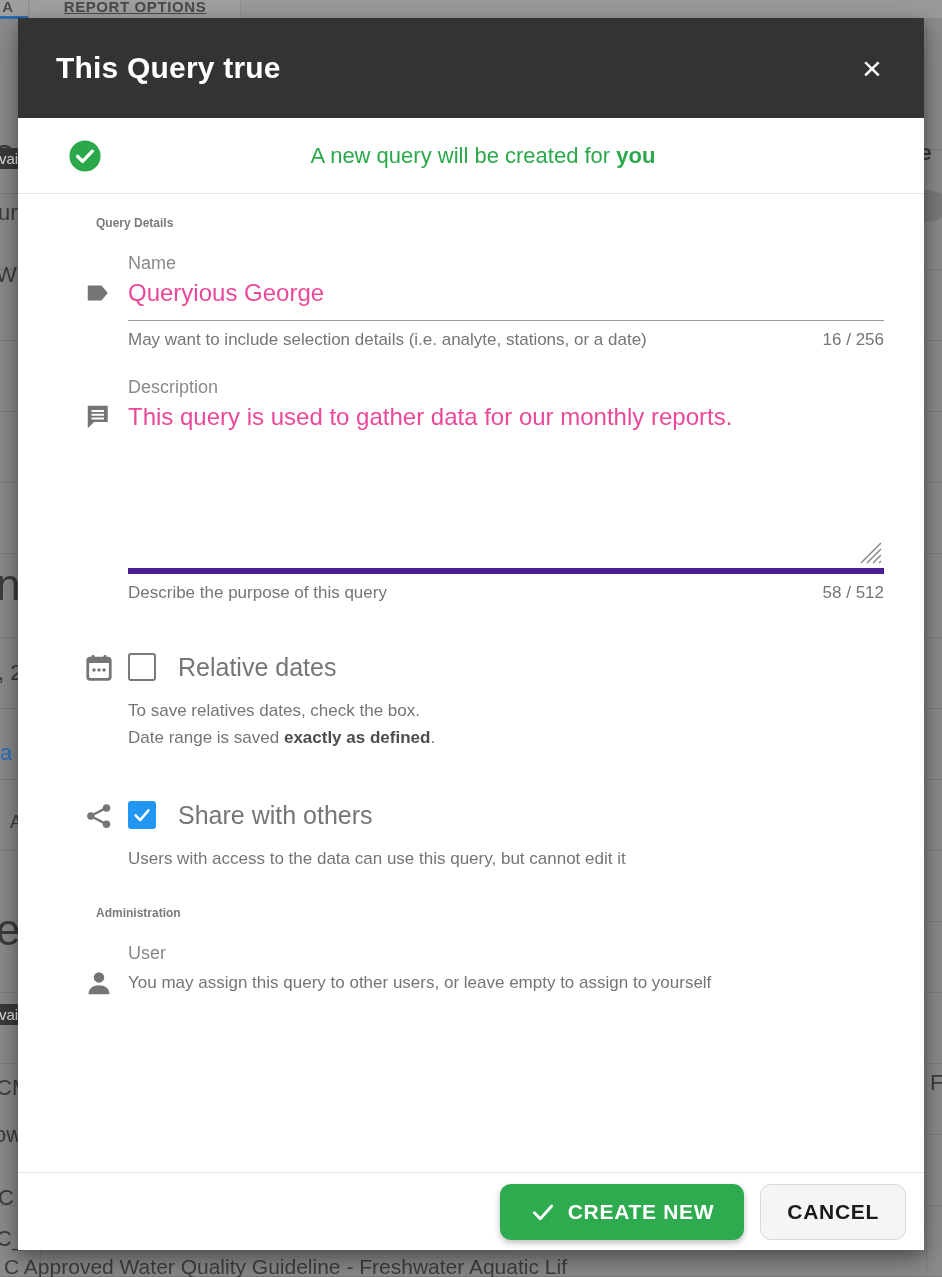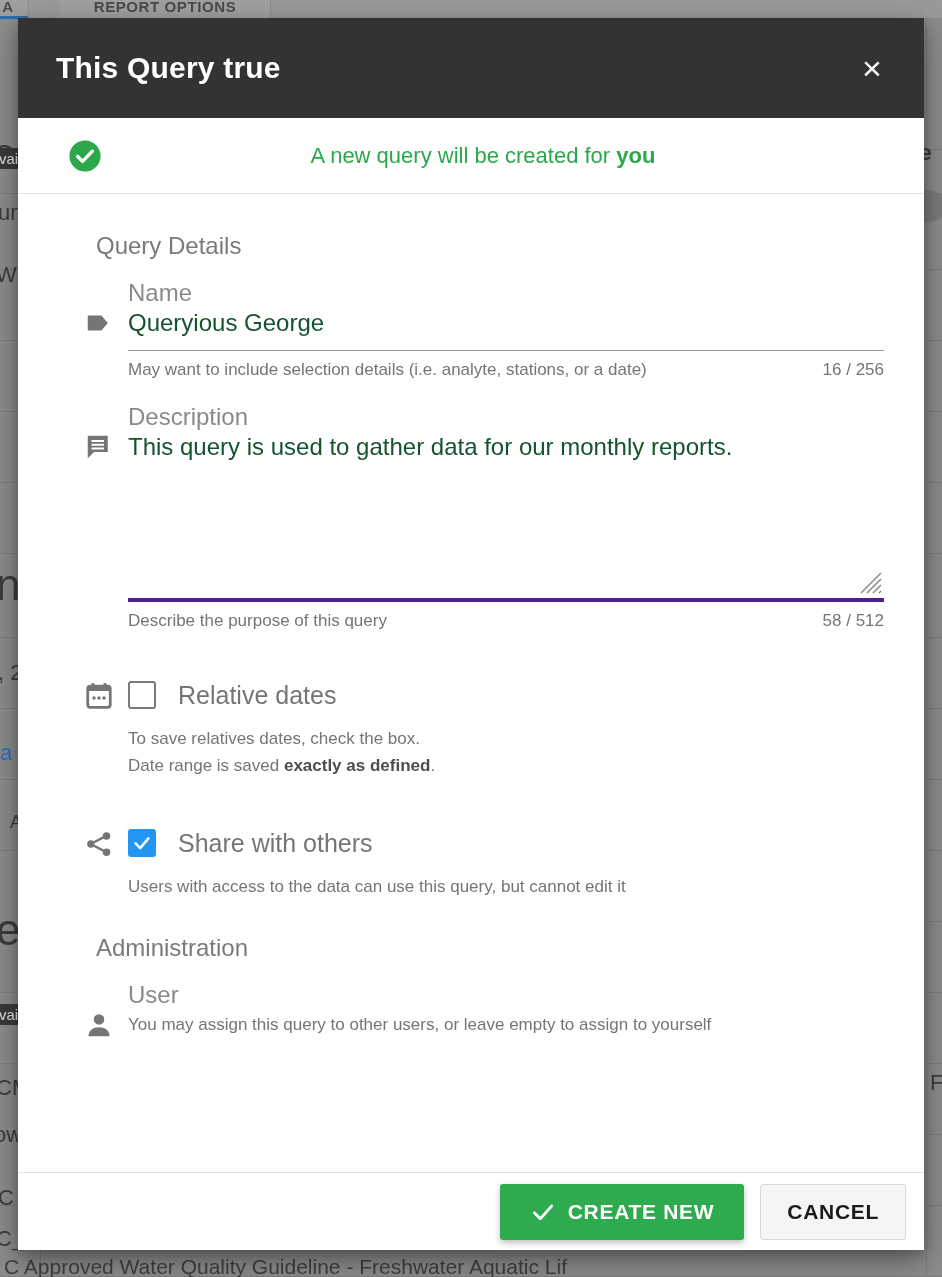--- a/index.html
+++ b/index.html
@@ -38,21 +38,21 @@
     color: #4a4a4a;
     font-size: 15px;
     font-weight: bold;
     letter-spacing: .6px;
     line-height: 14px;
     overflow: hidden;
     text-align: center;
     border-right: 1px solid #8e8e8e;
   }
   .bg-tab.t1 { left: -12px; width: 40px; }
-  .bg-tab.t2 { left: 60px; width: 210px; }
+  .bg-tab.t2 { left: 30px; width: 210px; text-decoration: underline; }
   .bg-tab-underline {
     position: absolute;
     top: 16px; left: 0; width: 28px; height: 3px;
     background: #2b6cb0;
   }
   .bg-rows {
     position: absolute;
     top: 18px; left: 0; right: 0; bottom: 0;
   }
   .bg-row {
@@ -171,23 +171,23 @@
 
   .modal-body {
     flex: 1 1 auto;
     overflow: hidden;
     padding: 22px 40px 10px 60px;
     box-sizing: border-box;
   }
 
   .section-title {
     color: #7a7a7a;
-    font-size: 24px;
-    margin: 16px 0 22px 18px;
-    font-weight: normal;
+    font-size: 12px;
+    margin: 0 0 22px 18px;
+    font-weight: bold;
   }
   .section-title.admin { margin-top: 34px; }
 
   .field-row {
     display: flex;
     align-items: flex-start;
   }
   .field-icon {
     width: 42px;
     flex: 0 0 42px;
@@ -197,26 +197,26 @@
     padding-top: 26px;
     color: #757575;
   }
   .field-main {
     flex: 1 1 auto;
     min-width: 0;
     padding-left: 8px;
   }
   .field-label {
     color: #8a8a8a;
-    font-size: 24px;
+    font-size: 18px;
     line-height: 22px;
     margin-bottom: 2px;
   }
   .field-value {
-    color: #14532d;
+    color: #ec4899;
     font-size: 24px;
     line-height: 34px;
     border-bottom: 1px solid #9a9a9a;
     padding-bottom: 10px;
     min-height: 34px;
     white-space: nowrap;
     overflow: hidden;
   }
   .field-value.placeholder { color: #b3b3b3; }
   .field-hint {
@@ -224,21 +224,21 @@
     justify-content: space-between;
     color: #757575;
     font-size: 17px;
     margin-top: 9px;
     gap: 8px;
   }
   .field-hint .counter { white-space: nowrap; padding-left: 16px; }
 
   .textarea-box {
     position: relative;
-    border-bottom: 4px solid #4c1d95;
+    border-bottom: 6px solid #4c1d95;
     min-height: 168px;
   }
   .textarea-box .field-value {
     border-bottom: none;
     padding-bottom: 0;
     white-space: normal;
   }
   .resize-grip {
     position: absolute;
     right: 2px;
@@ -305,21 +305,21 @@
     justify-content: flex-end;
     gap: 16px;
     padding-right: 18px;
     box-sizing: border-box;
   }
   .btn {
     font-family: "Liberation Sans", sans-serif;
     font-size: 21px;
     font-weight: bold;
     letter-spacing: .7px;
-    border-radius: 3px;
+    border-radius: 11px;
     cursor: pointer;
     display: inline-flex;
     align-items: center;
     justify-content: center;
     gap: 12px;
     box-sizing: border-box;
   }
   .btn-primary {
     background: #2eaa4f;
     color: #ffffff;

